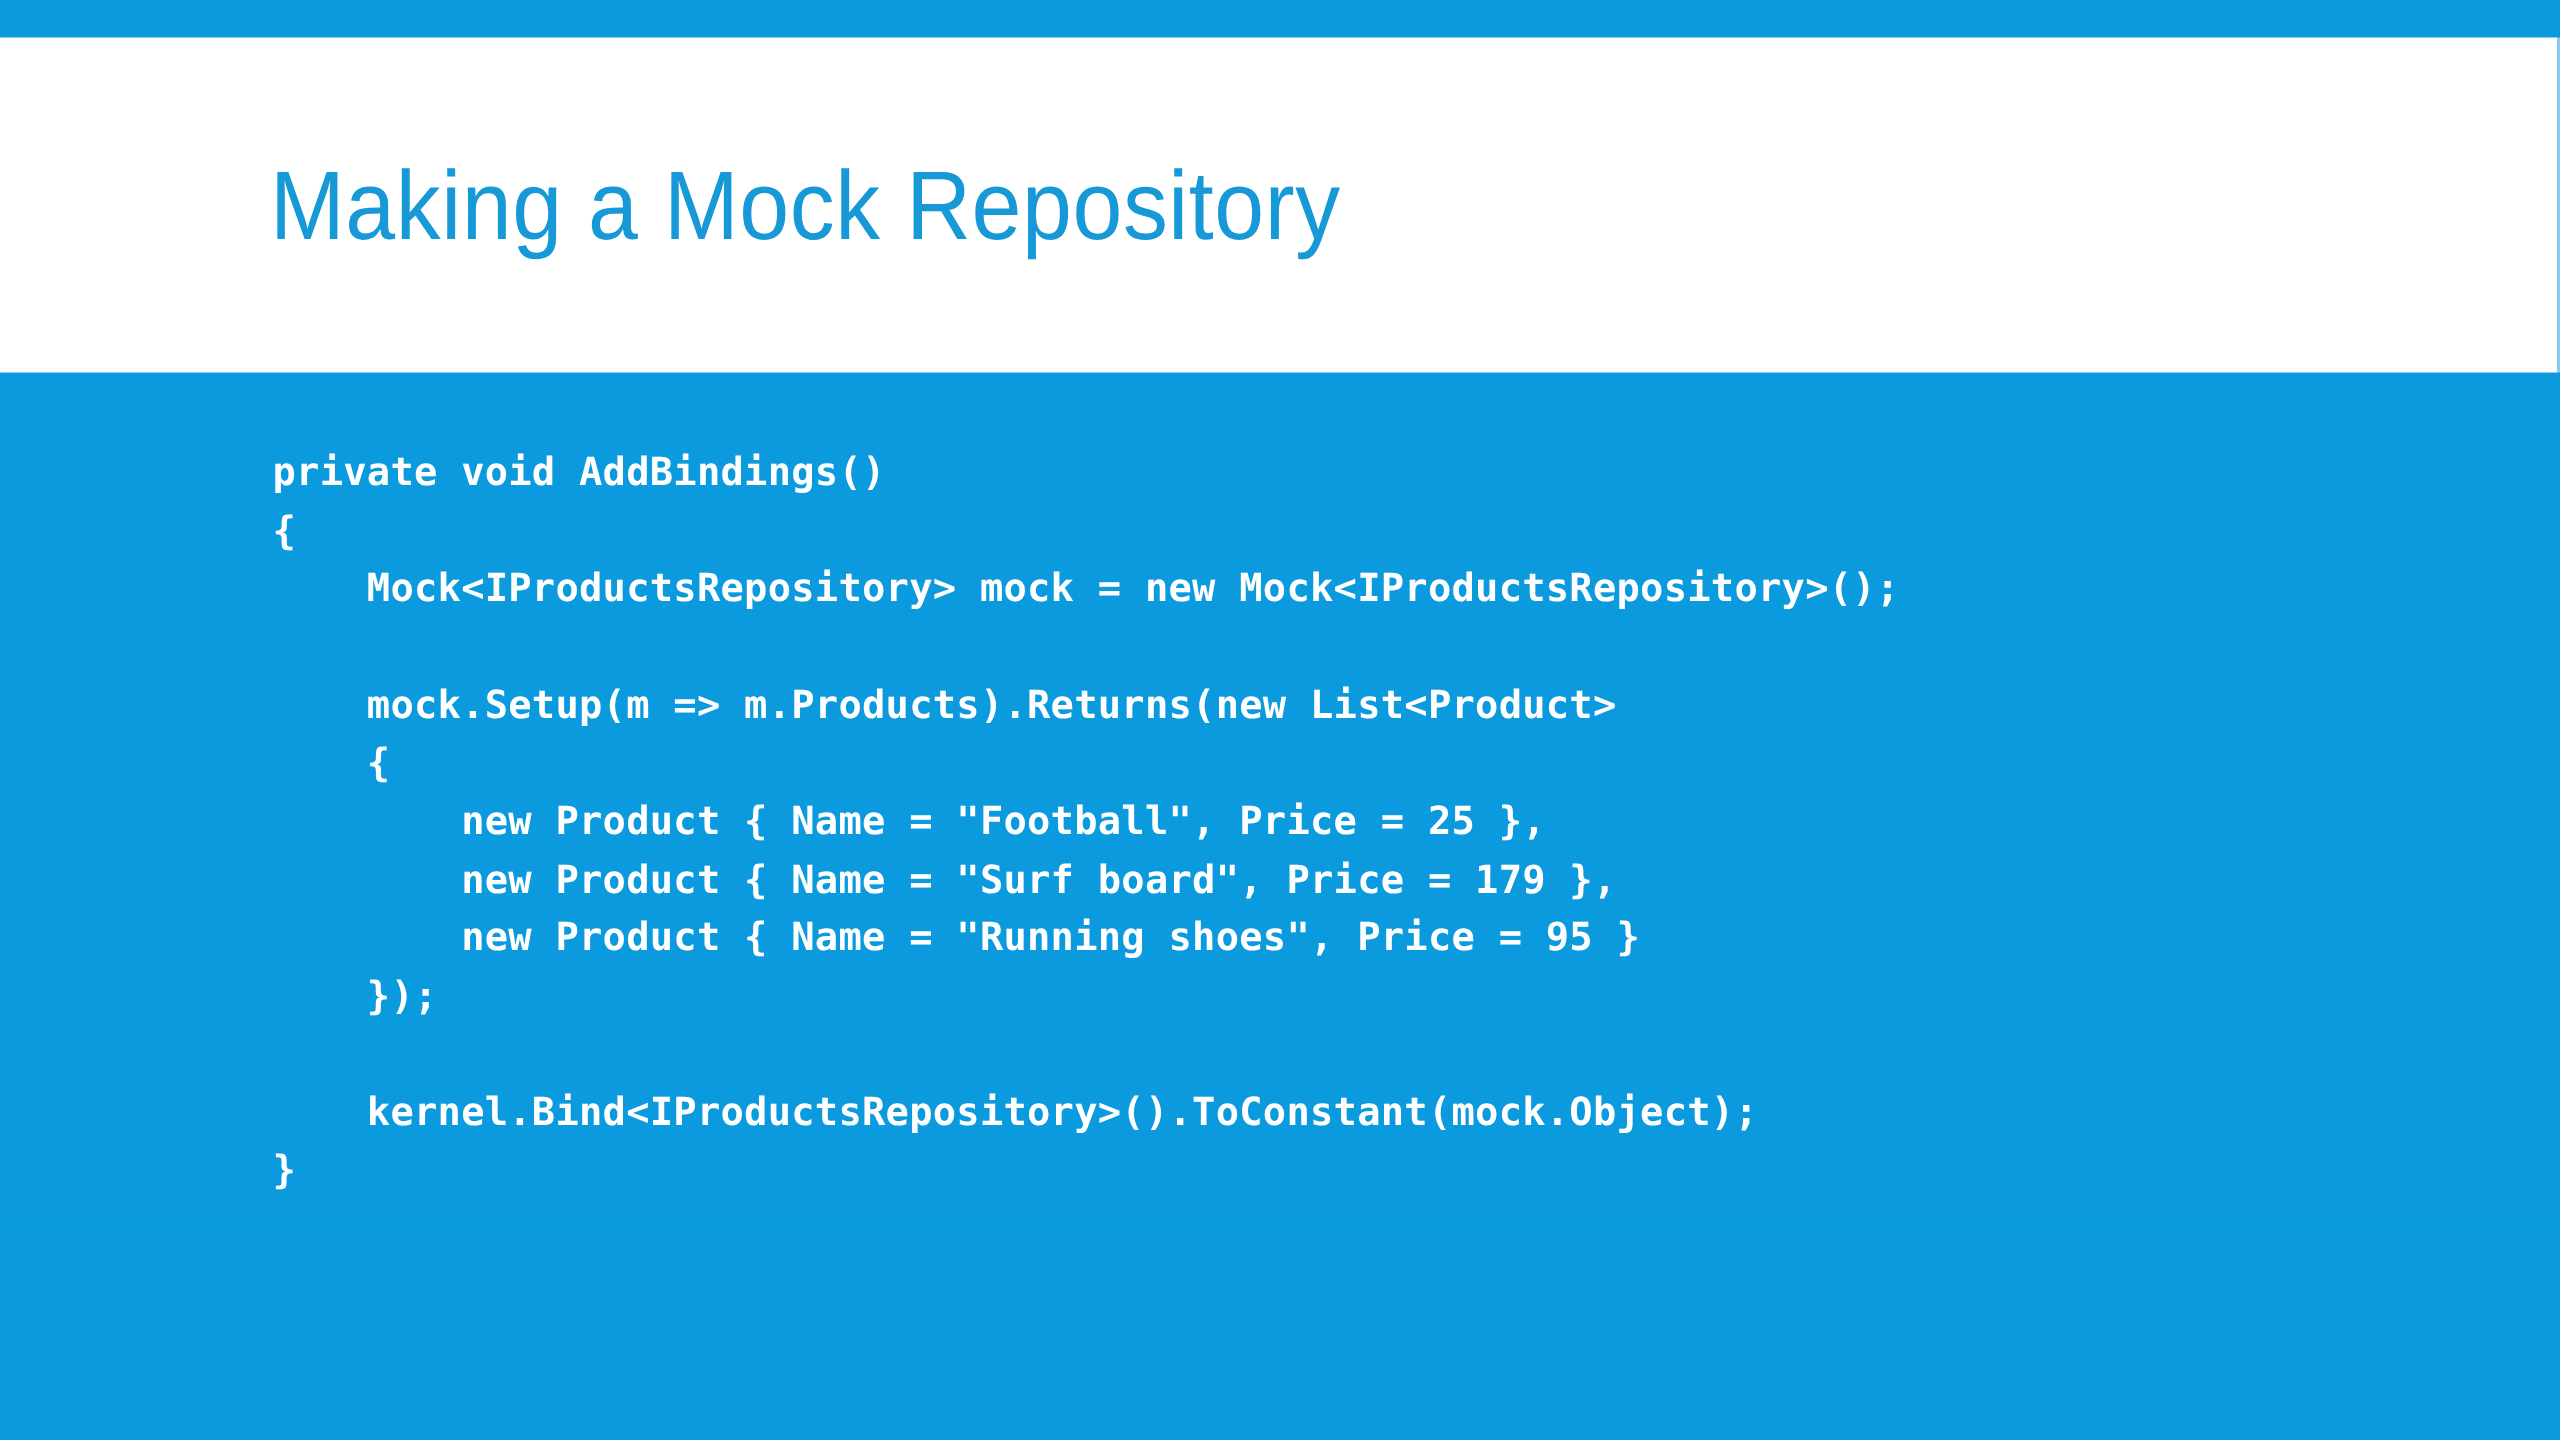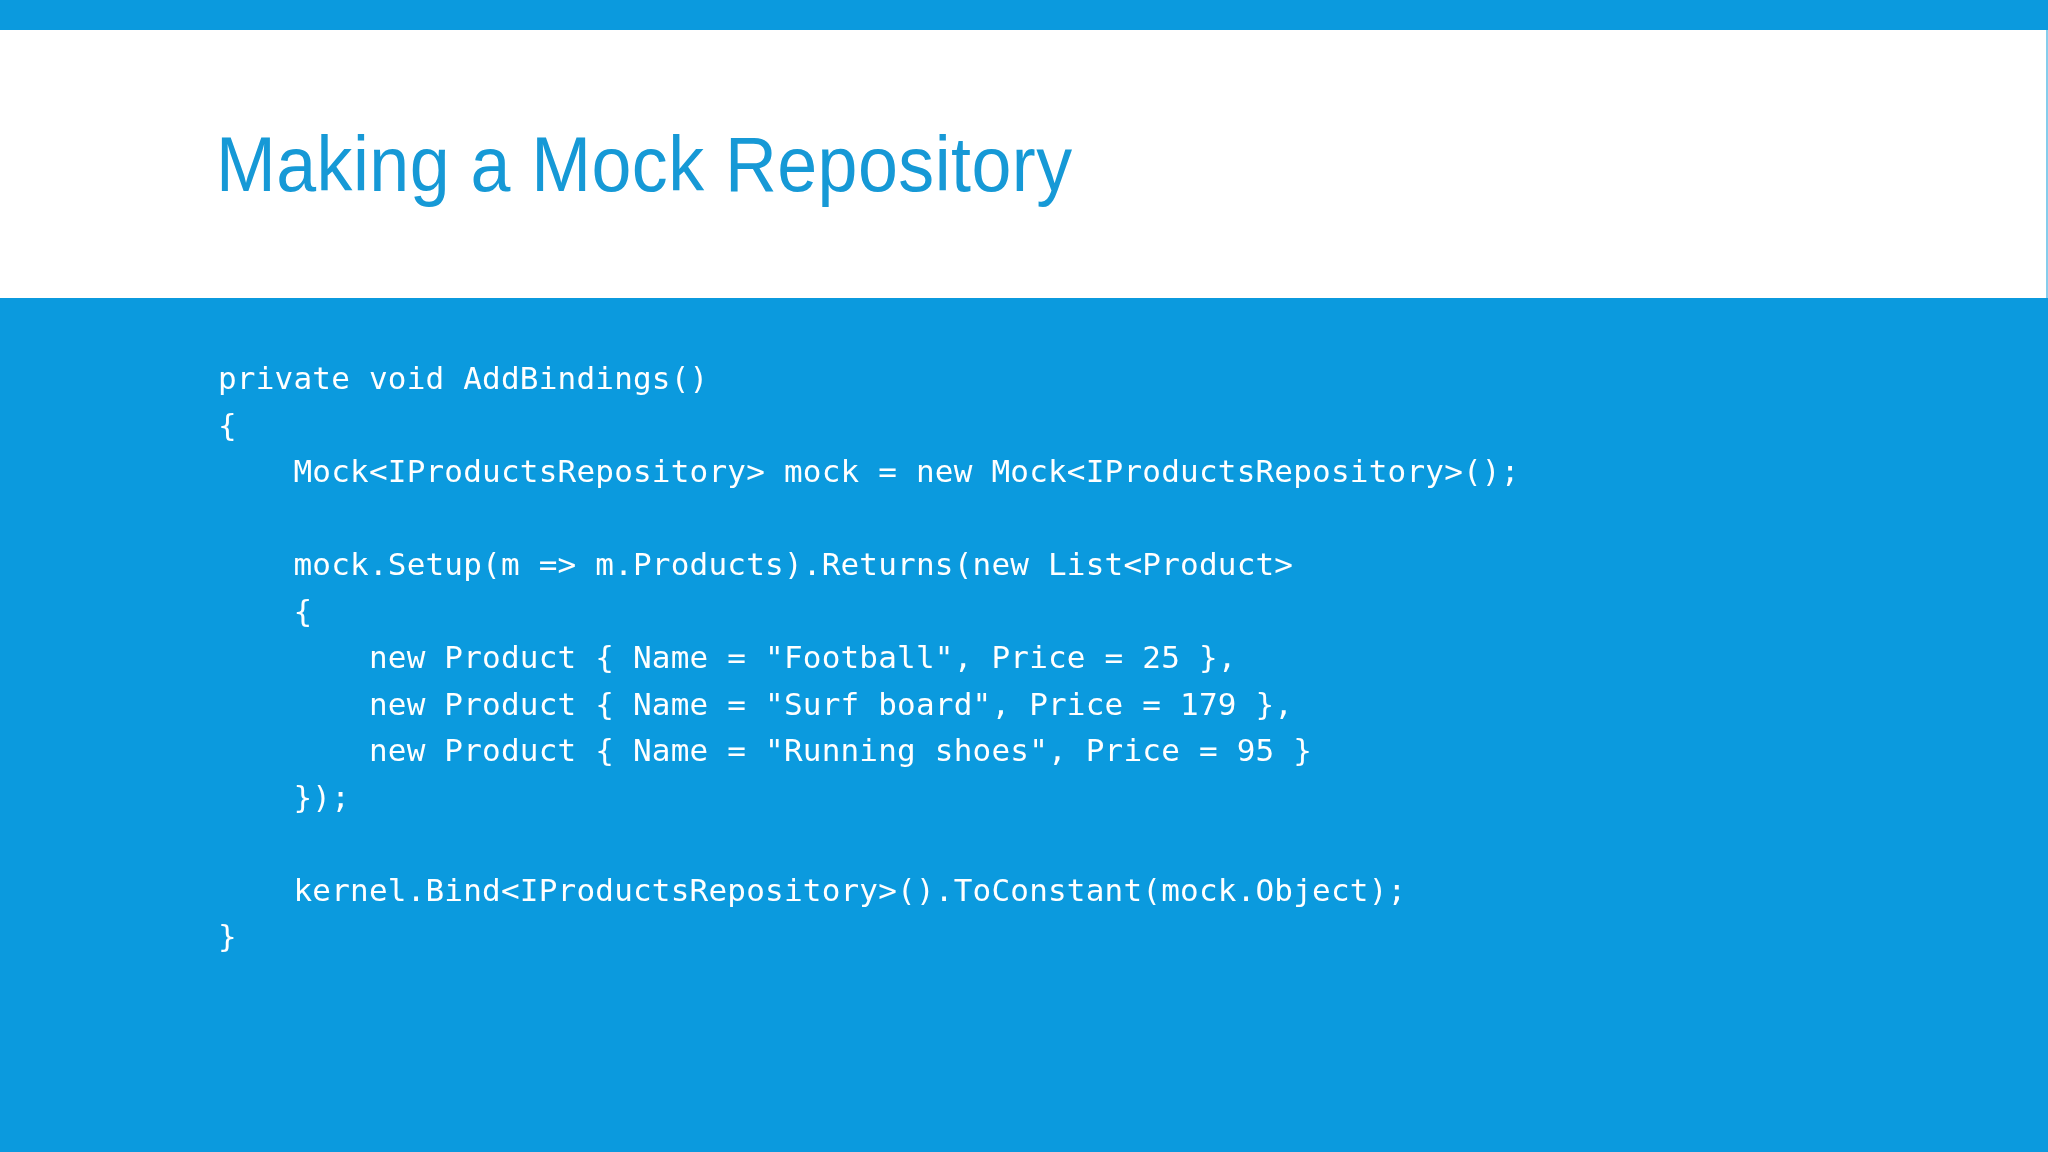--- a/index.html
+++ b/index.html
@@ -54,20 +54,21 @@
   .code-block {
     position: absolute;
     left: 218px;
     top: 355px;
     font-family: "DejaVu Sans Mono", "Liberation Mono", monospace;
     font-size: 31px;
     line-height: 46.5px;
     color: #ffffff;
     white-space: pre;
     letter-spacing: 0.2px;
+    font-weight: bold;
   }
   .code-line {
     white-space: pre;
     min-height: 46.5px;
   }
 </style>
 </head>
 <body>
 
 <div class="slide">

